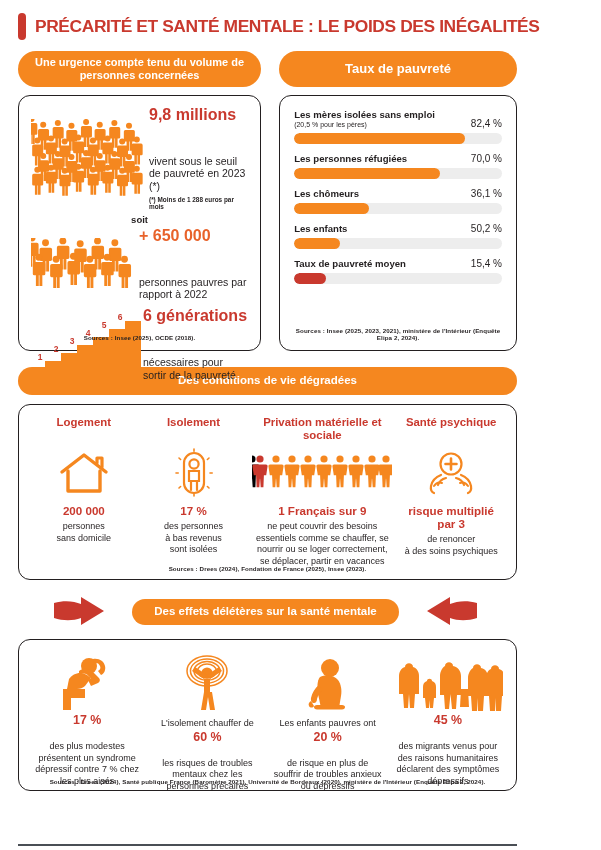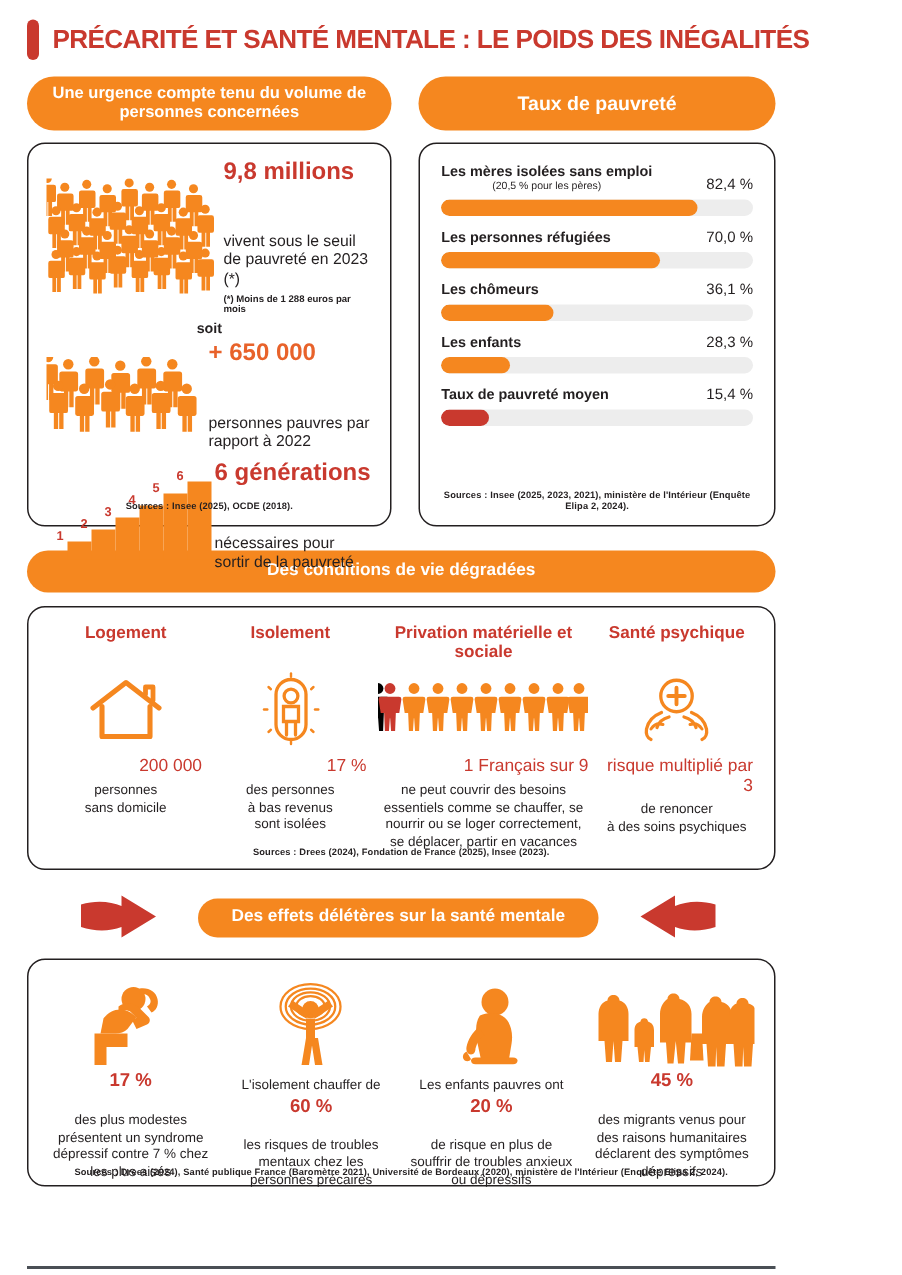--- a/index.html
+++ b/index.html
@@ -52,36 +52,36 @@
   .foot-star{font-size:6.4px;font-weight:bold;margin-top:3px;color:#231f20;}
   .soit{font-size:9.5px;font-weight:bold;text-align:center;margin:4px 0 2px 0;}
 
   .crowd{width:118px;height:78px;flex:0 0 auto;}
   .crowd2{width:108px;height:52px;flex:0 0 auto;}
   .stairs{width:112px;height:62px;flex:0 0 auto;}
 
   
   .bar-item{margin-bottom:9px;}
   .bar-head{display:flex;align-items:flex-end;justify-content:space-between;}
-  .bar-label{font-size:9.6px;font-weight:bold;line-height:1.15;text-align:center;}
+  .bar-label{font-size:9.6px;font-weight:bold;line-height:1.15;}
   .bar-sub{font-size:7px;font-weight:normal;display:block;margin-top:1px;}
   .bar-val{font-size:10px;white-space:nowrap;padding-left:6px;}
   .bar-track{height:11px;border-radius:6px;background:#EDEDED;margin-top:4px;overflow:hidden;}
   .bar-fill{height:100%;border-radius:6px;background:#F5871F;}
 
   
   .mid{padding:16px 14px 0 18px;}
   .pill-mid{height:28px;font-size:11.5px;}
   .card-mid{margin-top:9px;height:176px;padding:11px 10px 0 10px;}
   .mid-grid{display:flex;}
   .mid-col{flex:1;text-align:center;padding:0 4px;}
   .mid-col.wide{flex:1.32;}
   .mid-title{font-size:11.4px;font-weight:bold;color:#C9392E;line-height:1.15;min-height:28px;}
   .mid-icon{height:58px;display:flex;align-items:center;justify-content:center;}
-  .mid-num{font-size:11.6px;font-weight:normal;color:#C9392E;margin-top:2px;text-align:right;}
+  .mid-num{font-size:11.6px;font-weight:bold;color:#C9392E;margin-top:2px;}
   .mid-desc{font-size:9px;line-height:1.28;margin-top:4px;}
 
   
   .arrows{display:flex;align-items:center;justify-content:center;gap:26px;margin-top:15px;}
   .pill-arrow{height:26px;font-size:11.5px;padding:0 22px;}
 
   
   .bot{padding:10px 14px 0 18px;}
   .card-bot{height:152px;padding:9px 8px 0 8px;}
   .bot-grid{display:flex;}
@@ -241,21 +241,21 @@
                 <div class="bar-label">Les chômeurs</div>
                 <div class="bar-val">36,1 %</div>
               </div>
               <div class="bar-track">
                 <div class="bar-fill" style="width: 36.1%; background: rgb(245, 135, 31);"></div>
               </div>
             </div>
             <div class="bar-item">
               <div class="bar-head">
                 <div class="bar-label">Les  enfants</div>
-                <div class="bar-val">28,3 %</div>
+                <div class="bar-val">50,2 %</div>
               </div>
               <div class="bar-track">
                 <div class="bar-fill" style="width: 21.9%; background: rgb(245, 135, 31);"></div>
               </div>
             </div>
             <div class="bar-item">
               <div class="bar-head">
                 <div class="bar-label">Taux de pauvreté moyen</div>
                 <div class="bar-val">15,4 %</div>
               </div>

